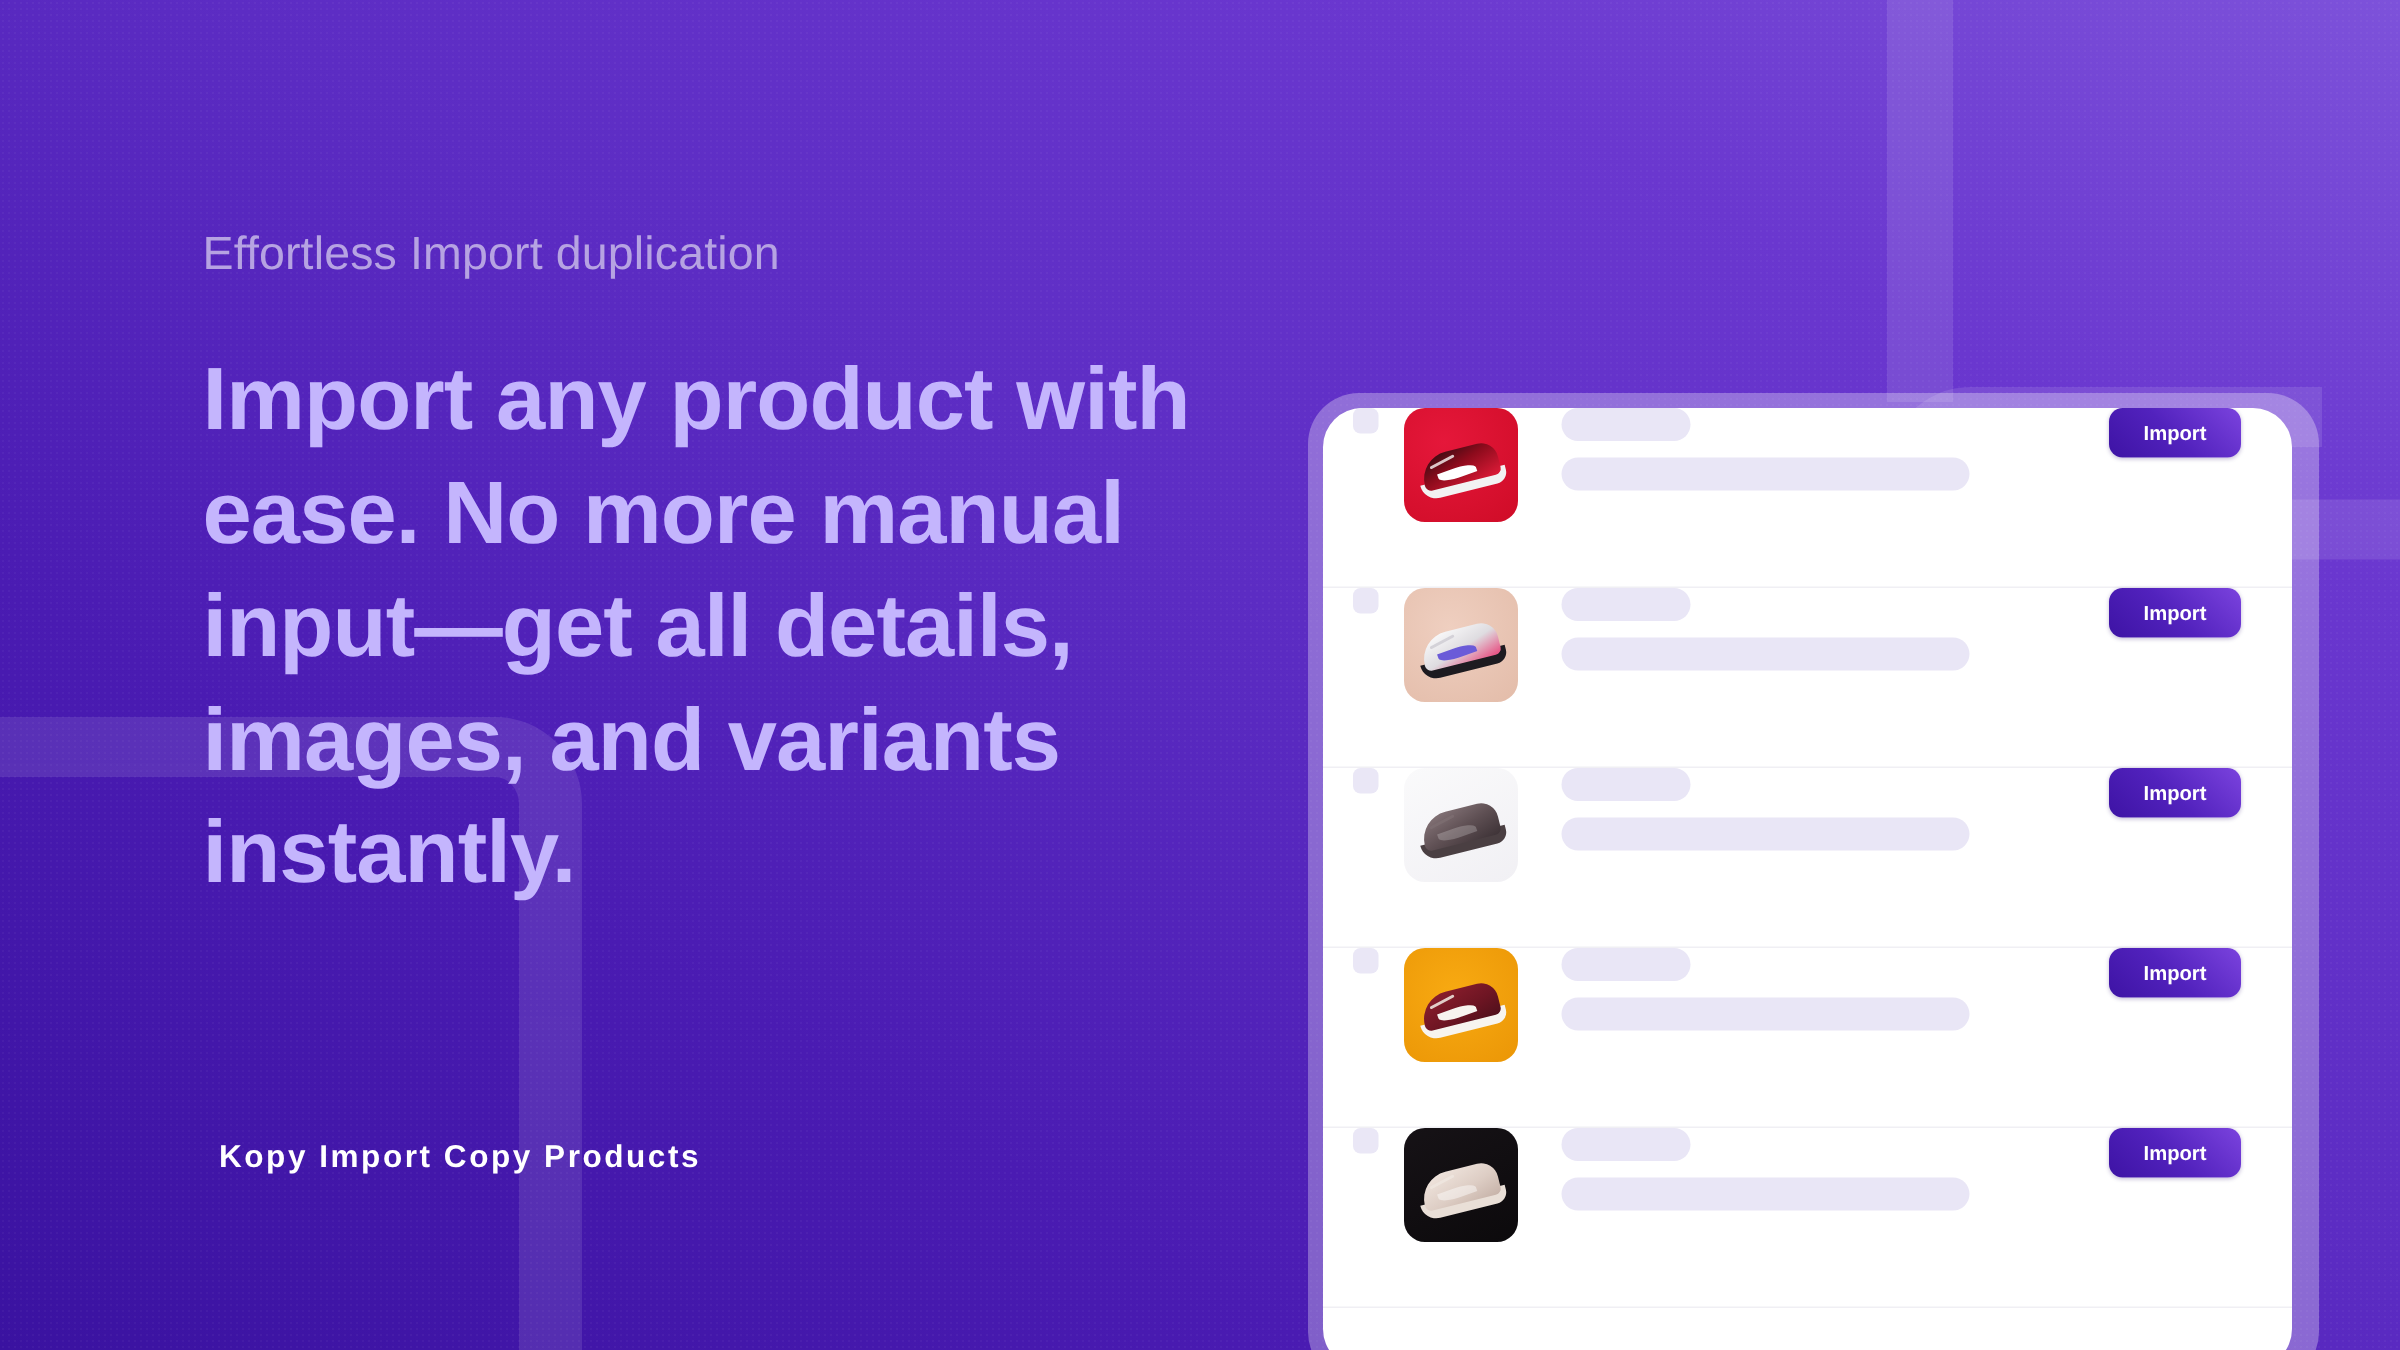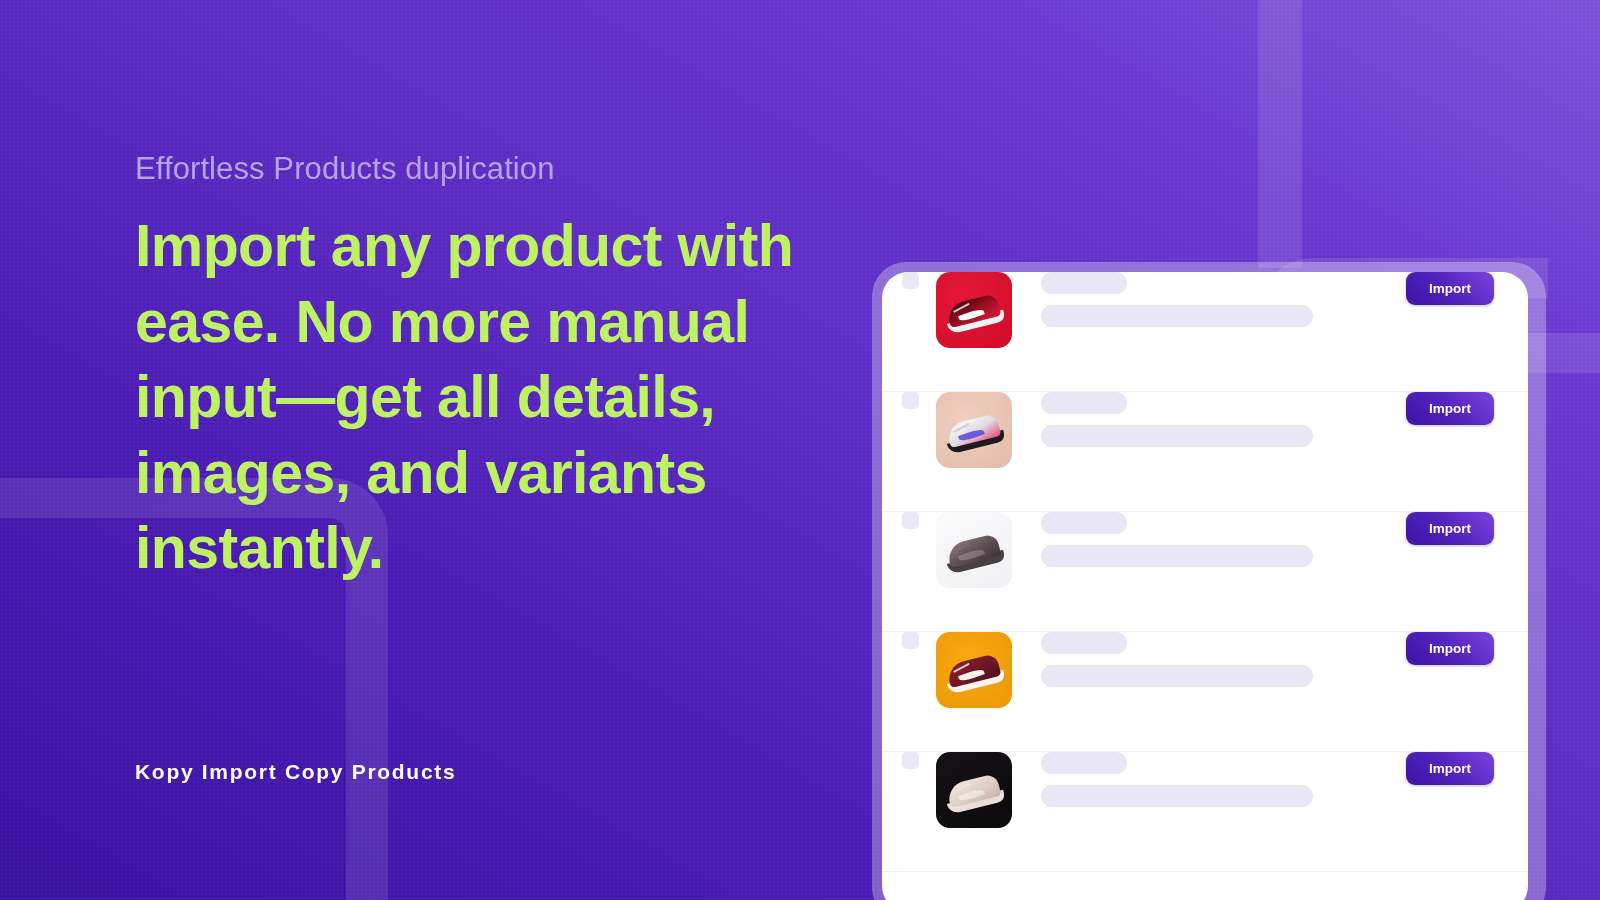--- a/index.html
+++ b/index.html
@@ -48,27 +48,27 @@
 
   
   #hero-copy{
     position:absolute; left:135px; top:150px; width:700px; z-index:5;
   }
   #eyebrow{
     font-size:31px; font-weight:400; letter-spacing:0.1px;
     color:#b6a3e2; line-height:1.2; white-space:nowrap;
   }
   #headline{
-    margin-top:22px;
+    margin-top:42px;
     font-size:59px; font-weight:700; line-height:1.28;
-    color:#bef264; letter-spacing:-0.6px;
+    color:#c4b5fd; letter-spacing:-0.6px;
     max-width:660px;
   }
   #brand{
-    position:absolute; left:135px; top:760px; z-index:5;
+    position:absolute; left:146px; top:760px; z-index:5;
     font-size:21px; font-weight:700; color:#ffffff;
     letter-spacing:1.7px; white-space:nowrap;
   }
 
   
   #product-card-outline{
     position:absolute; left:872px; top:262px;
     width:674px; height:660px;
     border-radius:34px;
     background:rgba(255,255,255,0.30);
@@ -144,21 +144,21 @@
 <div id="bg-gradient"></div>
 <div id="bg-noise"></div>
 
 <div class="deco" id="deco-v-right"></div>
 <div id="deco-corner-right"></div>
 <div class="deco" id="deco-h-right"></div>
 <div class="deco" id="deco-v-right-lower"></div>
 <div id="deco-corner-left"></div>
 
 <div id="hero-copy">
-  <div id="eyebrow">Effortless Products duplication</div>
+  <div id="eyebrow">Effortless Import duplication</div>
   <h1 id="headline">Import any product with ease. No more manual input—get all details, images, and variants instantly.</h1>
 </div>
 <div id="brand">Kopy Import Copy Products</div>
 
 <div id="product-card-outline"></div>
 
 <div id="product-card">
   <div class="product-row">
     <div class="row-checkbox"></div>
     <div class="row-thumb" id="thumb-1">

